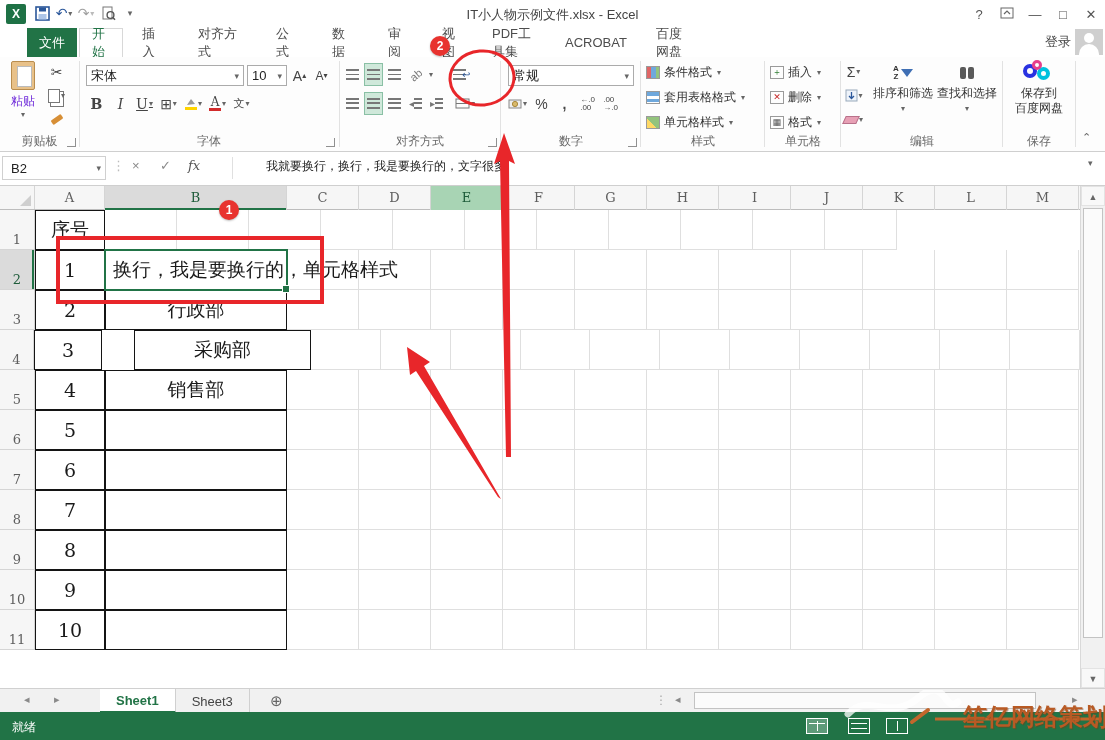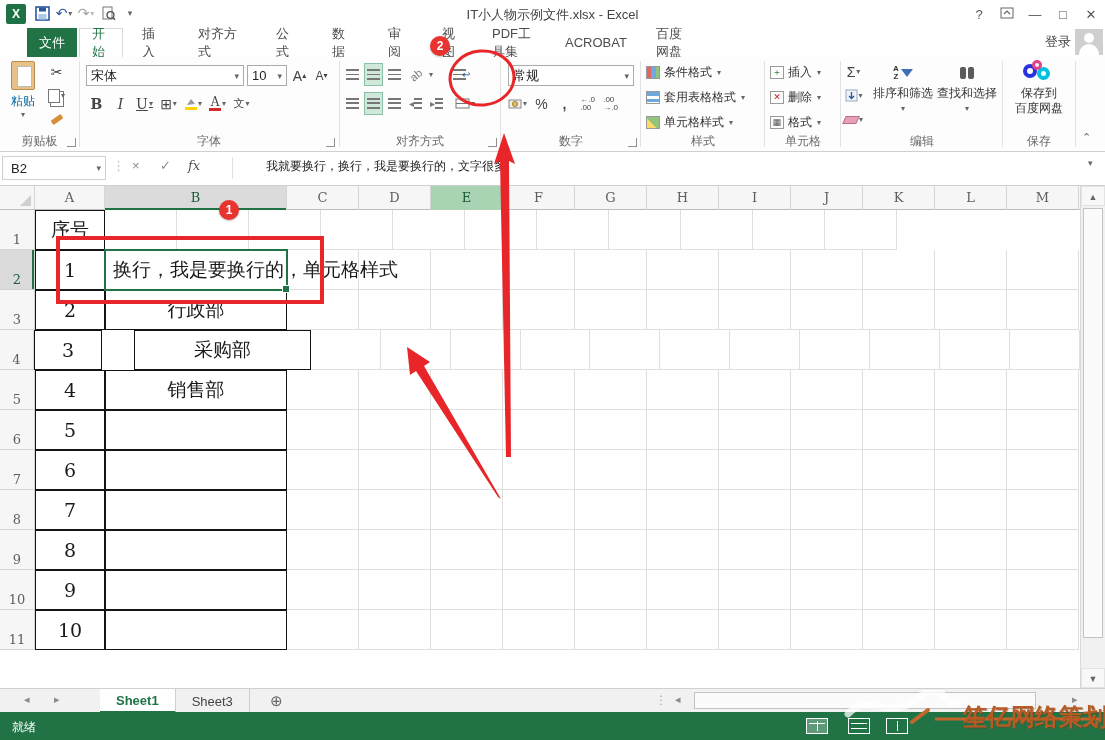--- a/index.html
+++ b/index.html
@@ -154,21 +154,21 @@
   <div id="avatar">
       <div class="head"></div>
       <div class="bodyy"></div>
     </div>
 
   <div id="ribbon">
 
     <div class="rgroup" style="left:0;width:79px;">
       <div class="abs" style="left:6px;top:4px;width:34px;text-align:center;">
         <div class="clipboard-ic" style="margin:0 auto;"></div>
-        <div style="font-size:12px;color:#0369a1;margin-top:3px;"><span>粘贴</span></div>
+        <div style="font-size:12px;color:#6d28d9;margin-top:3px;"><span>粘贴</span></div>
         <div style="font-size:8px;color:#666;">▾</div>
       </div>
       <div class="abs" style="left:48px;top:4px;display:flex;flex-direction:column;gap:3px;align-items:center;">
         <span class="tbtn">✂</span>
         <span class="tbtn">
             <span class="copy-ic"></span>
             <span class="ddc">▾</span>
           </span>
         <span class="tbtn">
             <span class="brush-ic"></span>

